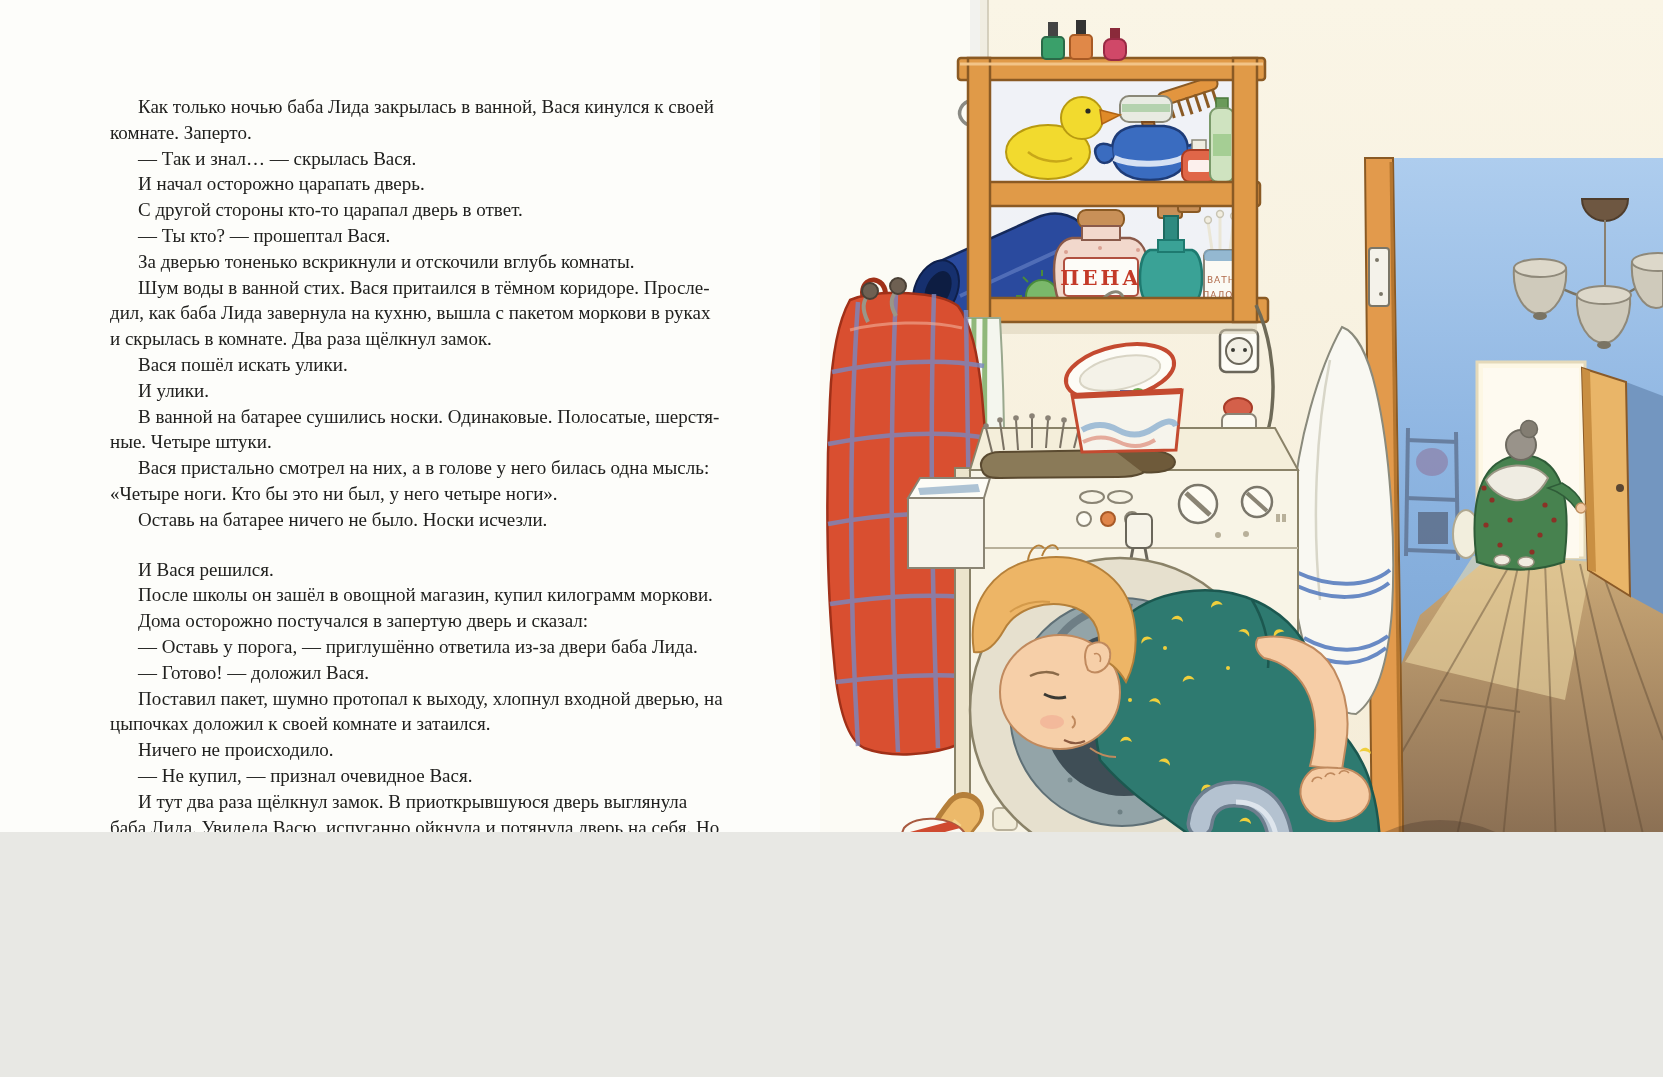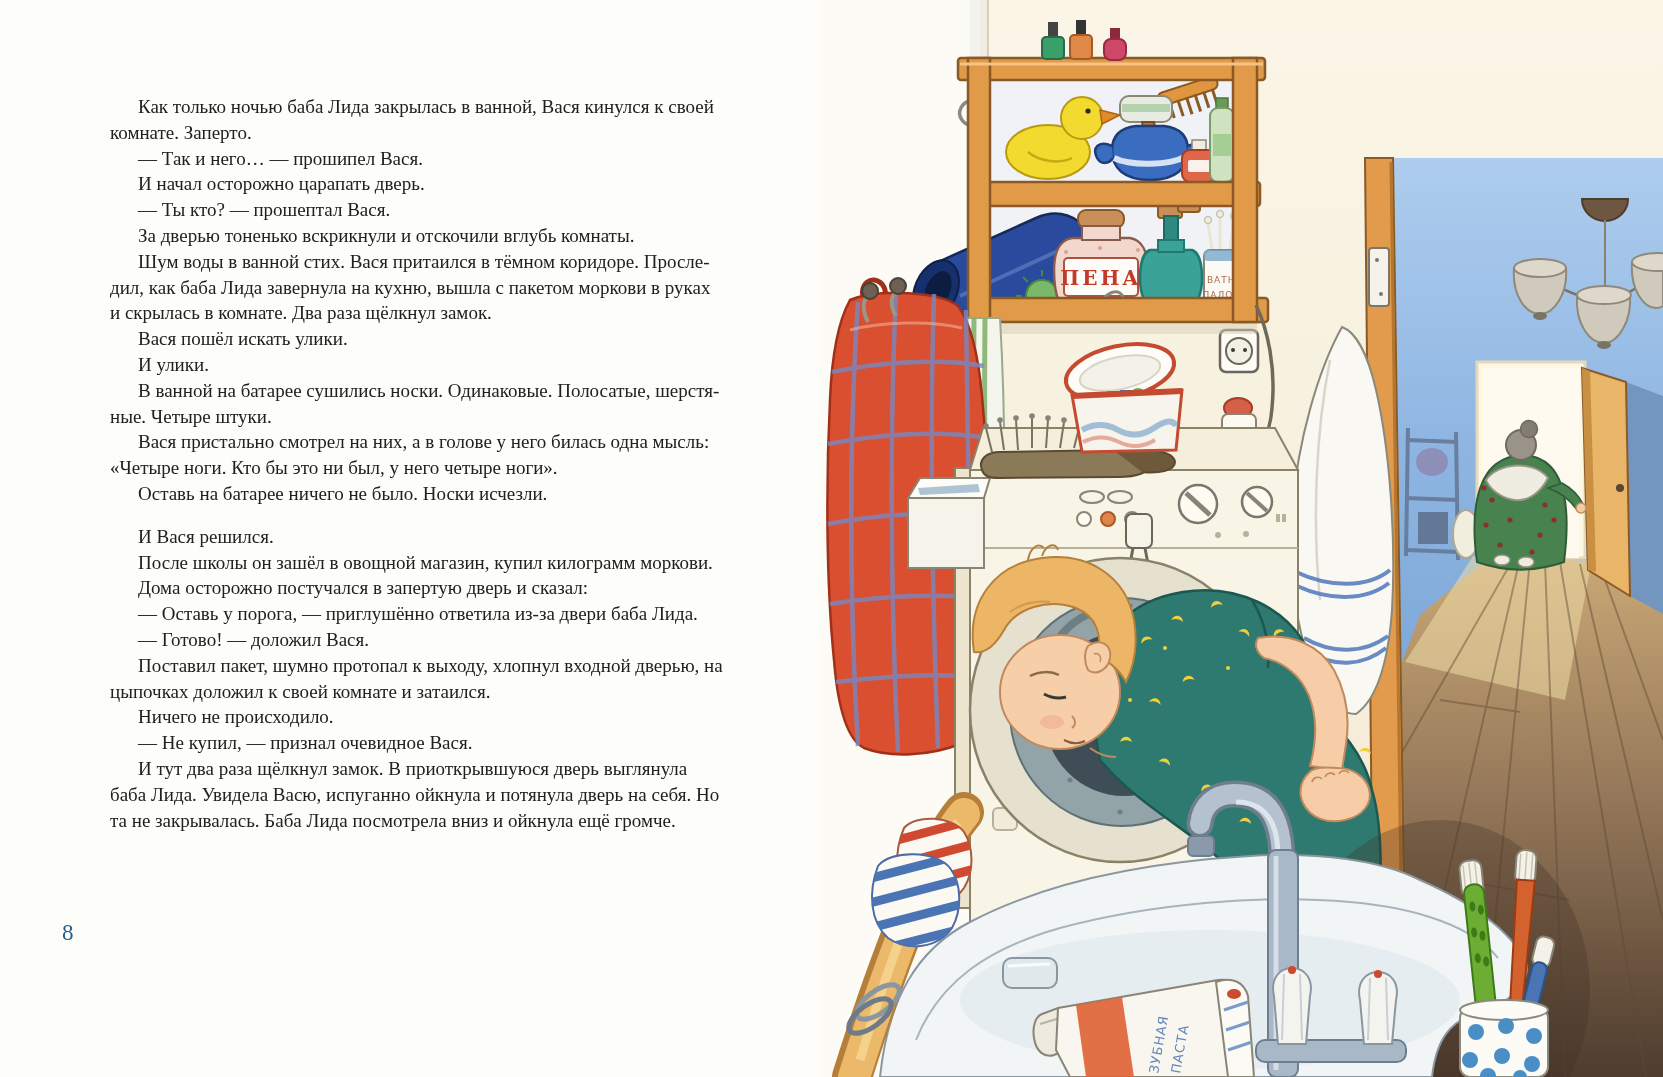--- a/index.html
+++ b/index.html
@@ -1,36 +1,37 @@
 <!DOCTYPE html>
 <html><head>
 <meta charset="utf-8">
 <style>
   html,body{margin:0;padding:0;background:#e8e8e4;}
-  .page{position:relative;width:1663px;height:1077px;background:#fdfdfa;overflow:hidden;
+  .page{position:relative;width:1663px;height:832px;background:#fdfdfa;overflow:hidden;
         font-family:"Liberation Serif","DejaVu Serif",serif;}
   .story{position:absolute;left:110px;top:94px;width:645px;color:#21211f;
          font-size:19px;line-height:25.8px;}
   .story p{margin:0;white-space:pre-line;text-indent:28px;}
-  .story p.gap{margin-top:17px;}
+  .story p.gap{margin-top:24px;}
   .pageno{position:absolute;left:62px;top:920px;font-size:23px;color:#2d5f86;}
   .illo{position:absolute;left:820px;top:0;}
   svg text{font-family:"DejaVu Sans","Liberation Sans",sans-serif;}
   svg text.serifb{font-family:"DejaVu Serif","Liberation Serif",serif;font-weight:bold;}
 </style>
 </head>
 <body>
 
 <div class="page">
 
   <div class="story">
       <p>Как только ночью баба Лида закрылась в ванной, Вася кинулся к своей
 комнате. Заперто.</p>
-      <p>— Так и него… — прошипел Вася.</p>
+      <p>— Так и знал… — скрылась Вася.</p>
       <p>И начал осторожно царапать дверь.</p>
+      <p>С другой стороны кто-то царапал дверь в ответ.</p>
       <p>— Ты кто? — прошептал Вася.</p>
       <p>За дверью тоненько вскрикнули и отскочили вглубь комнаты.</p>
       <p>Шум воды в ванной стих. Вася притаился в тёмном коридоре. Просле-
 дил, как баба Лида завернула на кухню, вышла с пакетом моркови в руках
 и скрылась в комнате. Два раза щёлкнул замок.</p>
       <p>Вася пошёл искать улики.</p>
       <p>И улики.</p>
       <p>В ванной на батарее сушились носки. Одинаковые. Полосатые, шерстя-
 ные. Четыре штуки.</p>
       <p>Вася пристально смотрел на них, а в голове у него билась одна мысль:

